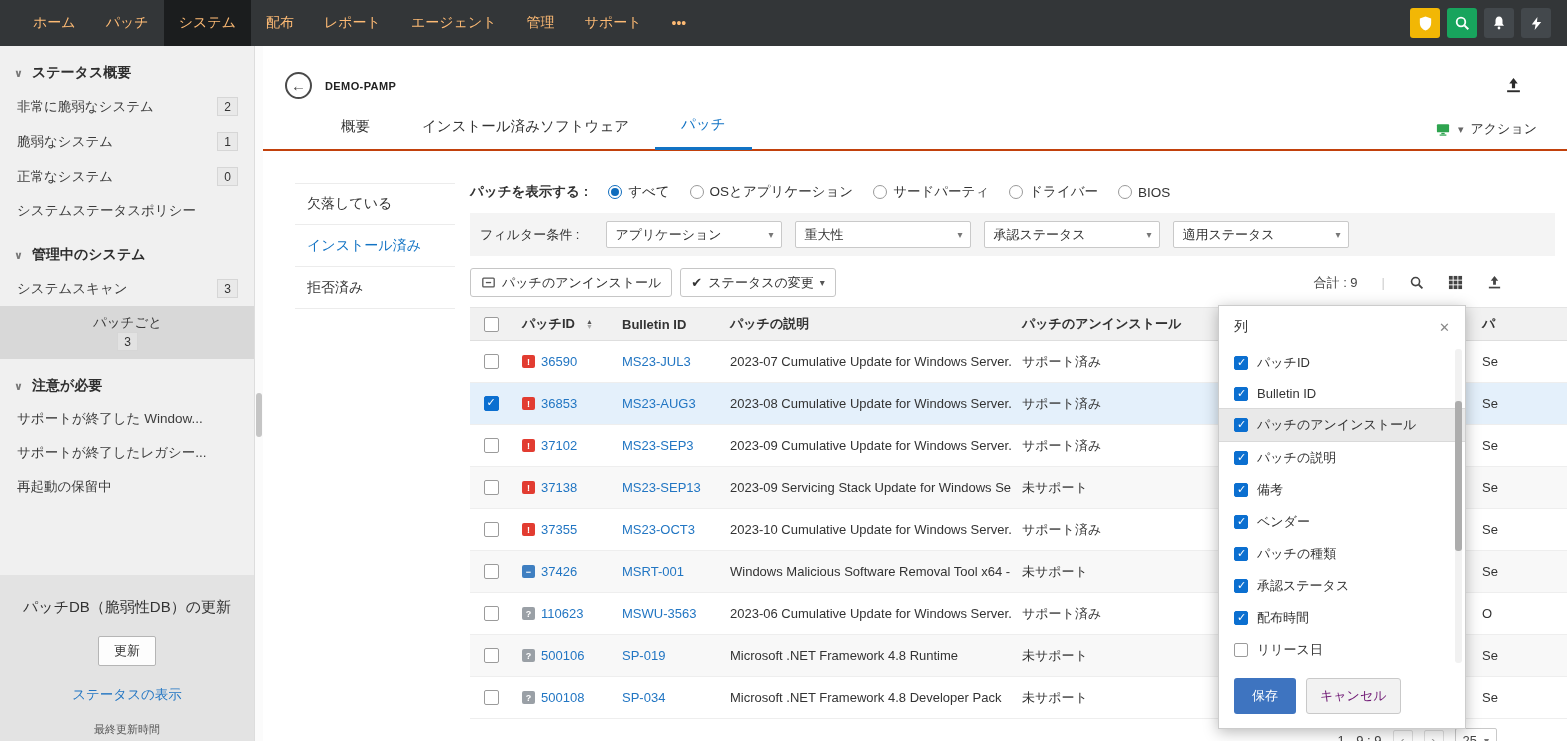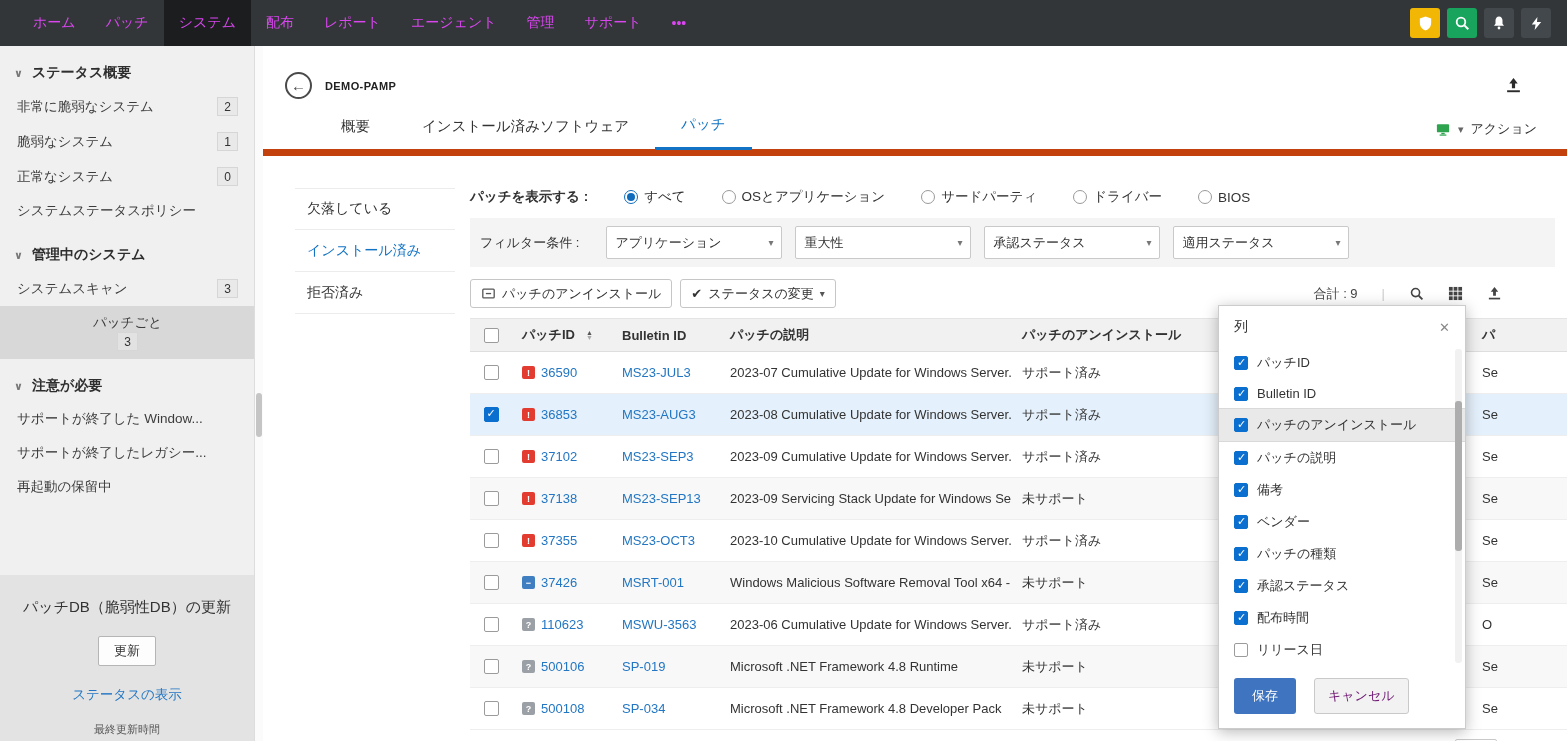--- a/index.html
+++ b/index.html
@@ -3,21 +3,21 @@
 <meta charset="utf-8">
 <style>
   * { box-sizing: border-box; margin: 0; padding: 0; }
   html,body { width:1567px; height:741px; overflow:hidden; }
   body {
     font-family: "Liberation Sans", "DejaVu Sans", sans-serif;
     font-size: 13px; color:#333; background:#fff; position:relative;
   }
   
   .topnav { height:46px; background:#333638; display:flex; align-items:stretch; padding-left:18px; }
-  .nav-item { display:flex; align-items:center; padding:0 15px; color:#d946ef; font-size:14px; cursor:pointer; }
+  .nav-item { display:flex; align-items:center; padding:0 15px; color:#fdba74; font-size:14px; cursor:pointer; }
   .nav-item.active { background:#1b1d1e; }
   .nav-icons { margin-left:auto; display:flex; align-items:center; gap:7px; padding-right:16px; }
   .nav-icon-btn { width:30px; height:30px; border-radius:3px; display:flex; align-items:center; justify-content:center; cursor:pointer; }
   .shield-btn { background:#f2b705; }
   .search-btn { background:#18a45d; }
   .bell-btn, .flash-btn { background:#43484c; }
   
   .layout { display:flex; height:695px; }
   .sidebar { width:255px; background:#f0f0f0; border-right:1px solid #ddd; display:flex; flex-direction:column; overflow:hidden; }
   .section { margin-top:8px; }
@@ -33,42 +33,42 @@
   .status-link { display:block; margin-top:20px; color:#2276c3; font-size:13.5px; cursor:pointer; }
   .panel-footer { margin-top:18px; color:#555; font-size:11px; }
   .scroll-strip { width:8px; background:#fbfbfb; position:relative; }
   .scroll-thumb { position:absolute; left:1px; top:347px; width:6px; height:44px; background:#c5c5c5; border-radius:3px; cursor:pointer; }
   
   .main { flex:1; min-width:0; background:#fff; display:flex; flex-direction:column; }
   .page-header { display:flex; align-items:center; padding:26px 45px 0 22px; }
   .back-btn { width:27px; height:27px; border:2px solid #4a4a4a; border-radius:50%; display:flex; align-items:center; justify-content:center; color:#4a4a4a; font-size:15px; margin-right:13px; cursor:pointer; }
   .page-title { font-weight:bold; font-size:11px; color:#222; letter-spacing:.4px; }
   .export-top { margin-left:auto; color:#2b2b2b; cursor:pointer; display:flex; }
-  .tabs-row { display:flex; align-items:flex-end; padding:16px 30px 0 52px; border-bottom:7px solid #c2410c; }
+  .tabs-row { display:flex; align-items:flex-end; padding:16px 30px 0 52px; border-bottom:2px solid #c2410c; }
   .tab { padding:0 26px 13px; font-size:14.5px; color:#333; cursor:pointer; }
   .tab.active { color:#1273c4; border-bottom:3px solid #1273c4; margin-bottom:-1px; }
   .actions { margin-left:auto; display:flex; align-items:center; gap:7px; padding-bottom:11px; cursor:pointer; }
   .actions .caret { color:#666; font-size:11px; }
   .content { display:flex; padding:32px 0 0 32px; flex:1; min-height:0; }
   .subnav { width:160px; flex-shrink:0; }
   .subnav-item { height:42px; display:flex; align-items:center; padding-left:12px; font-size:14px; color:#333; border-bottom:1px solid #ececec; background:#fff; cursor:pointer; }
   .subnav-item:first-child { border-top:1px solid #ececec; }
   .subnav-item.active { color:#1273c4; }
   .table-area { flex:1; min-width:0; padding-left:15px; display:flex; flex-direction:column; }
   
-  .radio-row { display:flex; align-items:center; gap:36px; padding-bottom:12px; font-size:13.5px; }
+  .radio-row { display:flex; align-items:center; gap:20px; padding-bottom:12px; font-size:13.5px; }
   .radio-row .lbl { font-weight:bold; }
   .radio-opt { display:flex; align-items:center; gap:6px; cursor:pointer; }
   .radio { width:14px; height:14px; border:1.5px solid #9a9a9a; border-radius:50%; position:relative; background:#fff; }
   .radio.selected { border-color:#0f6cbd; }
   .radio.selected::after { content:""; position:absolute; inset:2px; background:#0f6cbd; border-radius:50%; }
   
   .filter-row { background:#f4f4f4; display:flex; align-items:center; gap:13px; padding:8px 10px; margin-right:12px; }
   .filter-row .lbl { font-size:13px; color:#333; margin-right:14px; }
-  .fselect { width:176px; height:33px; background:#fff; border:1px solid #c9c9c9; border-radius:2px; display:flex; align-items:center; justify-content:space-between; padding:0 8px; font-size:13px; color:#333; cursor:pointer; }
+  .fselect { width:176px; height:27px; background:#fff; border:1px solid #c9c9c9; border-radius:2px; display:flex; align-items:center; justify-content:space-between; padding:0 8px; font-size:13px; color:#333; cursor:pointer; }
   .fselect .caret { color:#777; font-size:10px; }
   
   .toolbar-row { display:flex; align-items:center; margin:12px 65px 10px 0; }
   .tbtn { height:29px; border:1px solid #c6c6c6; background:#fff; border-radius:3px; display:flex; align-items:center; gap:6px; padding:0 10px; font-size:13px; color:#333; margin-right:8px; cursor:pointer; }
   .tbtn .caret { color:#555; font-size:10px; }
   .toolbar-right { margin-left:auto; display:flex; align-items:center; gap:24px; color:#444; }
   .pipe { color:#ccc; }
   .tool-icon { cursor:pointer; display:flex; color:#444; }
   
   .table { border-top:1px solid #e4e4e4; }
@@ -103,21 +103,21 @@
   
   .popup { position:absolute; left:1218px; top:305px; width:248px; height:424px; background:#fff; border:1px solid #ccc; box-shadow:0 3px 14px rgba(0,0,0,.28); display:flex; flex-direction:column; z-index:10; }
   .popup-header { display:flex; justify-content:space-between; align-items:center; padding:12px 15px 9px; font-size:14px; color:#333; }
   .popup-close { color:#888; cursor:pointer; font-size:13px; }
   .popup-list { flex:1; position:relative; overflow:hidden; padding:2px 0; }
   .popup-item { display:flex; align-items:center; gap:9px; padding:7px 15px; font-size:13px; color:#333; }
   .popup-item .cb { width:14px; height:14px; }
   .popup-item.highlight { background:#e9e9e9; border-top:1px solid #d9d9d9; border-bottom:1px solid #d9d9d9; }
   .popup-scrollbar { position:absolute; right:3px; top:4px; bottom:4px; width:7px; background:#f1f1f1; border-radius:3px; }
   .popup-scroll-thumb { position:absolute; left:0; top:52px; width:7px; height:150px; background:#adadad; border-radius:3px; cursor:pointer; }
-  .popup-footer { display:flex; gap:18px; padding:11px 15px 14px; }
+  .popup-footer { display:flex; gap:10px; padding:11px 15px 14px; }
   .save-btn { background:#3e74c0; color:#fff; border:none; border-radius:3px; padding:8px 18px; font-size:13px; cursor:pointer; }
   .cancel-btn { background:#f2f2f2; color:#701a75; border:1px solid #c9c9c9; border-radius:3px; padding:8px 13px; font-size:13px; cursor:pointer; }
 </style>
 </head>
 <body>
 
 <header class="topnav">
   <div class="nav-item">ホーム</div>
   <div class="nav-item">パッチ</div>
   <div class="nav-item active">システム</div>

